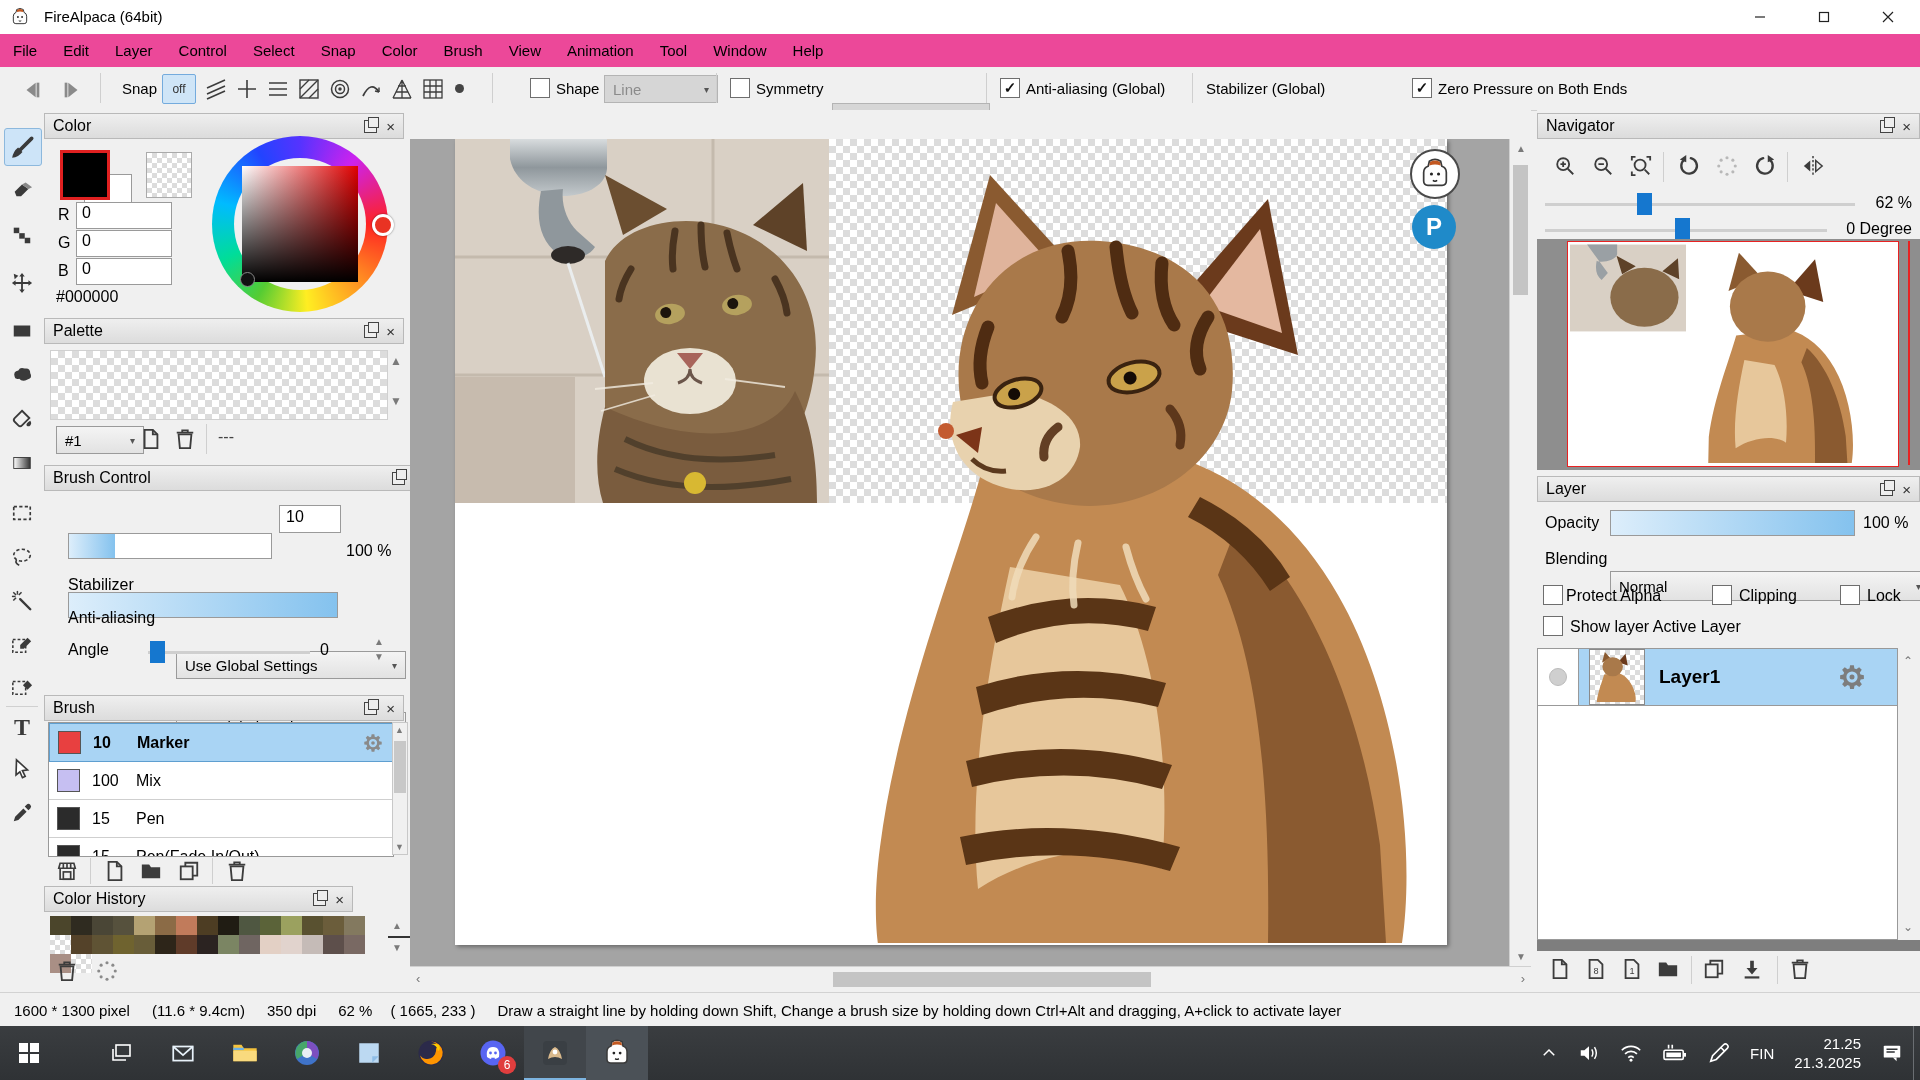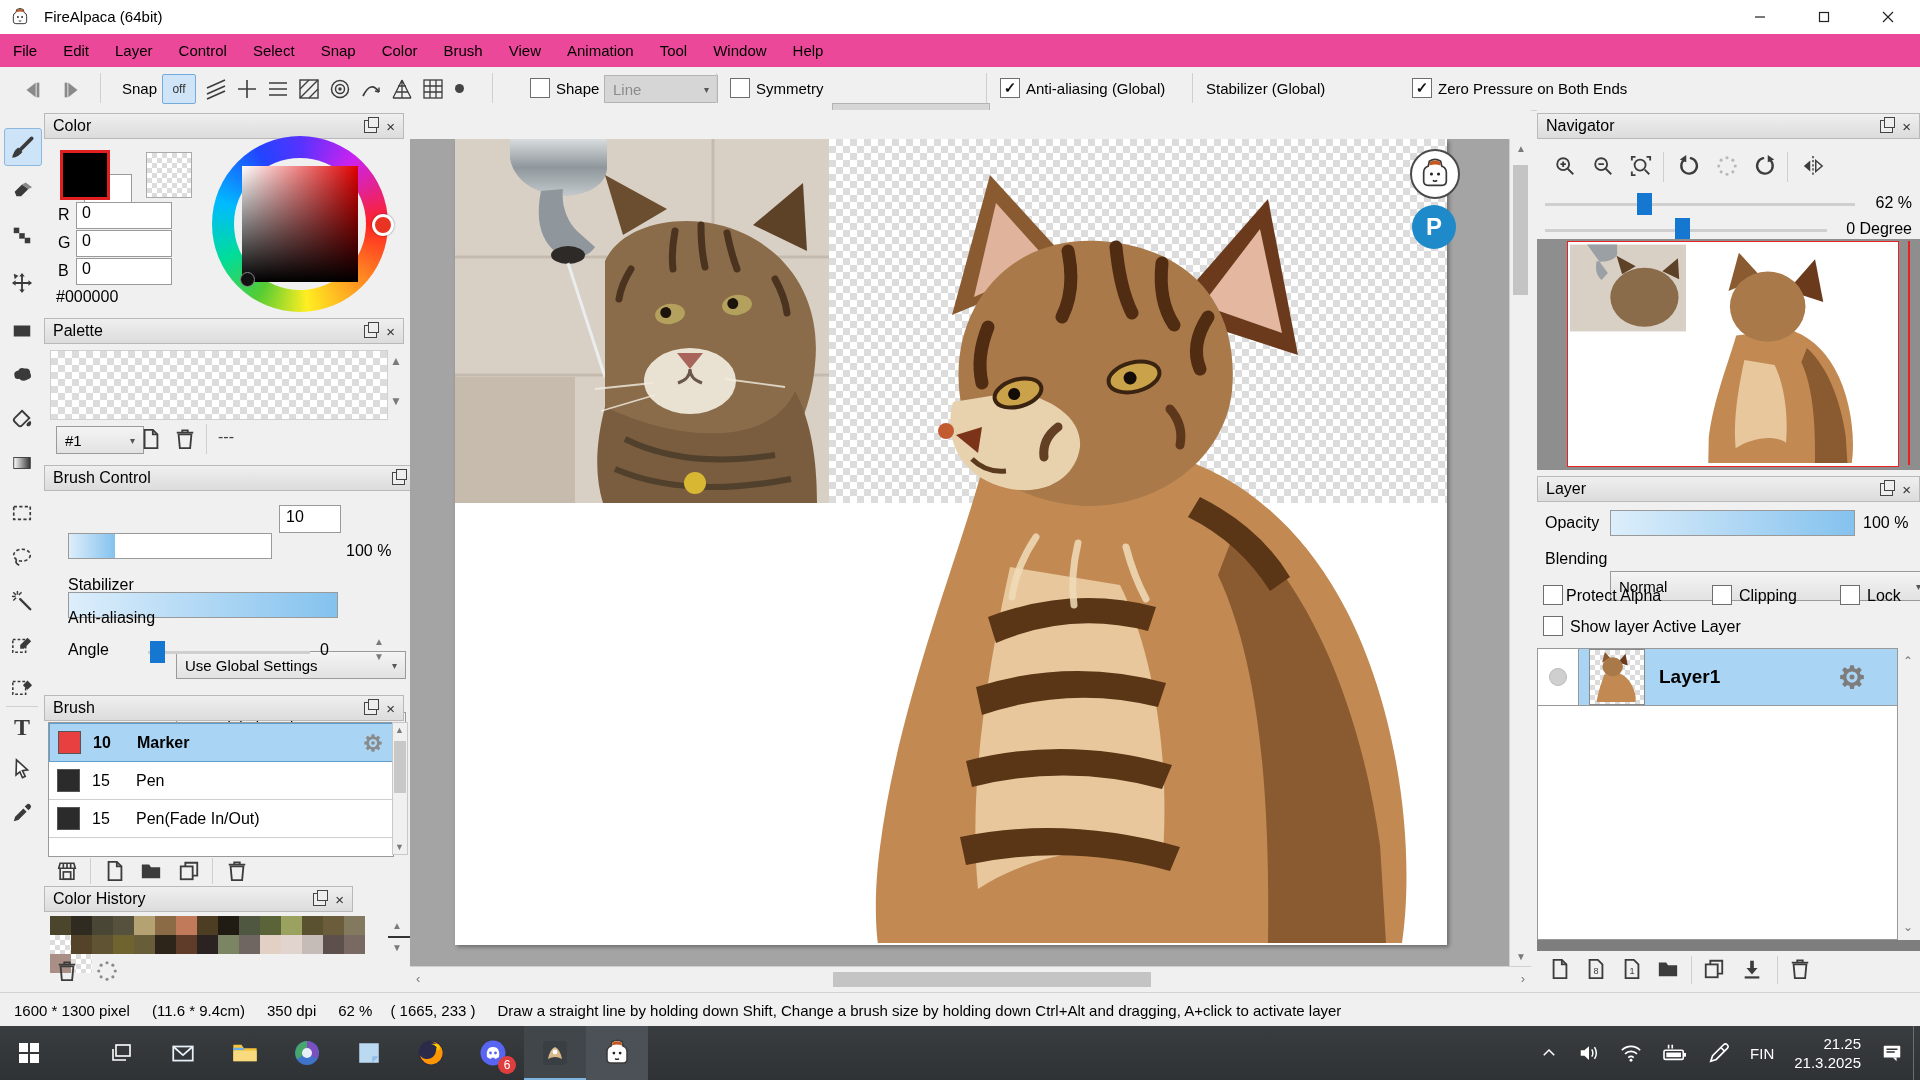--- a/index.html
+++ b/index.html
@@ -620,20 +620,25 @@
       <span class="bchip" style="background: rgb(232, 64, 64);"></span>
       <span class="bsize">10</span>
       <span>Marker</span>
       <span style="margin-left:auto;margin-right:8px;color:#8a8a8a">
           <svg class="i">
             <use href="#s-gear"></use>
           </svg>
         </span>
     </div>
     <div class="brushrow">
+      <span class="bchip" style="background: rgb(198, 191, 242);"></span>
+      <span class="bsize">100</span>
+      <span>Mix</span>
+    </div>
+    <div class="brushrow">
       <span class="bchip" style="background: rgb(43, 43, 43);"></span>
       <span class="bsize">15</span>
       <span>Pen</span>
     </div>
     <div class="brushrow">
       <span class="bchip" style="background: rgb(43, 43, 43);"></span>
       <span class="bsize">15</span>
       <span>Pen(Fade In/Out)</span>
     </div>
   </div>

